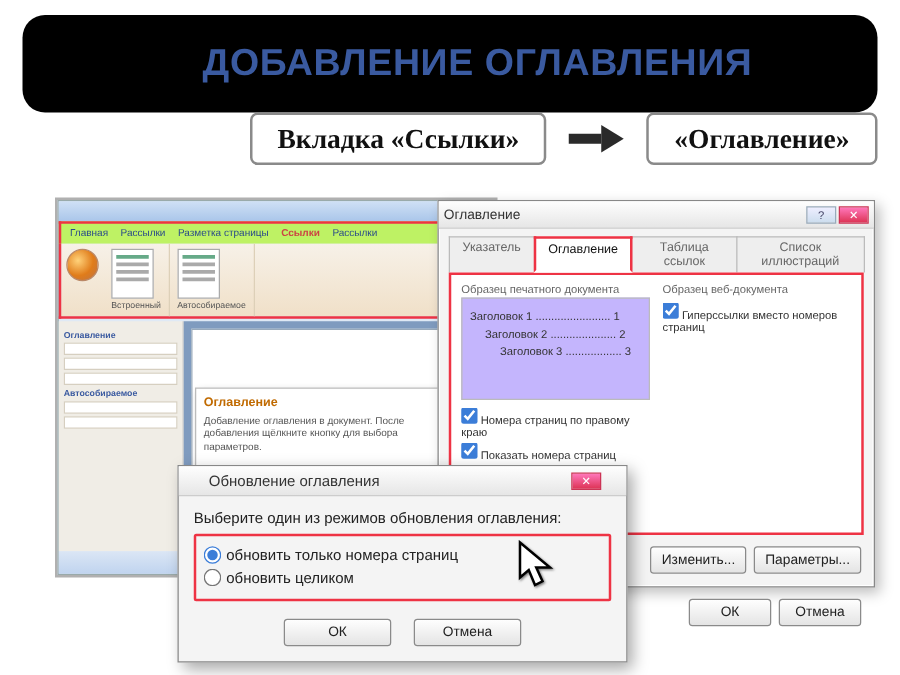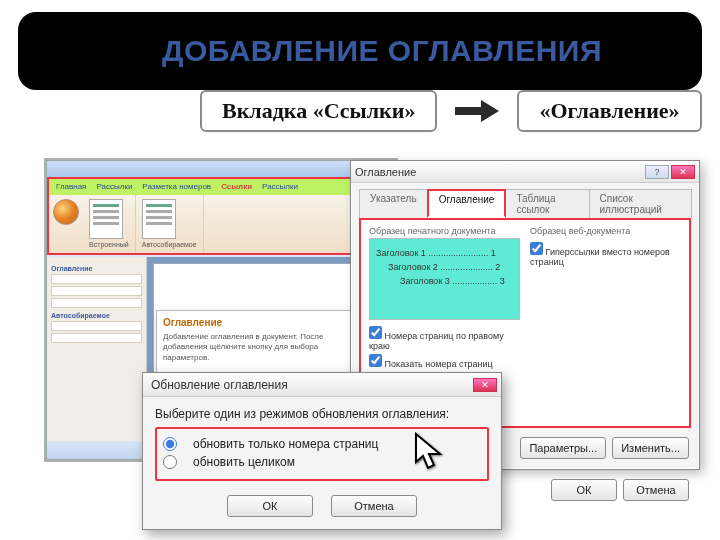--- a/index.html
+++ b/index.html
@@ -43,44 +43,44 @@
   .tipbox .hd { color: #c06a00; font-weight: 700; font-size: 10px; margin-bottom: 4px; }
   .tipbox .bd { color: #555; line-height: 1.3; }
 
   
   .dlg-toc { position: absolute; top: 0; left: 304px; width: 350px; height: 310px; background: #f4f4f4; border: 1px solid #888; box-shadow: 0 0 0 1px #fff inset, 4px 4px 10px rgba(0,0,0,.25); font-size: 10px; }
   .dlg-toc .tb { height: 22px; background: linear-gradient(#fefefe,#e6e6e6); border-bottom: 1px solid #ccc; display: flex; align-items: center; justify-content: space-between; padding: 0 4px; }
   .dlg-toc .tb .t { color: #333; font-size: 11px; }
   .dlg-toc .tb .wbtns { display: flex; gap: 2px; }
   .wbtn { width: 24px; height: 14px; border: 1px solid #9ab; background: linear-gradient(#eef,#cde); font-size: 9px; line-height: 12px; text-align: center; color: #446; }
   .wbtn.close { background: linear-gradient(#f7b,#d35); color: #fff; border-color: #c35; }
-  .dlg-toc .tabs { display: flex; gap: 0; padding: 6px 8px 0; font-size: 10px; }
+  .dlg-toc .tabs { display: flex; gap: 0; padding: 6px 8px 0; font-size: 10px; text-align: center; }
   .dlg-toc .tabs .tab { padding: 3px 10px; border: 1px solid #bbb; border-bottom: none; background: #eee; color: #666; margin-right: -1px; }
   .dlg-toc .tabs .tab.active { background: #fff; color: #111; border: 2px solid #e34; border-bottom: 2px solid #fff; position: relative; z-index: 2; }
   .dlg-toc .body { margin: 0 8px 8px; border: 2px solid #e34; background: #fff; padding: 6px 8px 8px; height: 210px; position: relative; }
   .dlg-toc .cols { display: flex; gap: 10px; }
   .dlg-toc .col { flex: 1; }
   .dlg-toc .lbl { color: #666; font-size: 9px; margin-bottom: 2px; }
-  .dlg-toc .preview { border: 1px solid #bbb; background: #5eead4; height: 82px; padding: 5px 6px; font-size: 9px; color: #333; overflow: hidden; }
+  .dlg-toc .preview { border: 1px solid #bbb; background: #c4b5fd; height: 82px; padding: 5px 6px; font-size: 9px; color: #333; overflow: hidden; }
   .dlg-toc .preview .line { margin: 4px 0; white-space: nowrap; }
   .dlg-toc .preview.web .line { color: #1947c7; text-decoration: underline; }
   .dlg-toc .opts { margin-top: 6px; font-size: 9px; color: #333; }
   .dlg-toc .opts label { display: block; margin: 3px 0; }
   .dlg-toc .fill { margin-top: 4px; font-size: 9px; color: #333; }
   .dlg-toc .fill select { font-size: 9px; height: 16px; }
   .dlg-toc .btnrow { position: absolute; right: 10px; bottom: 10px; display: flex; gap: 6px; }
   .btn { min-width: 66px; height: 22px; border: 1px solid #8a8a8a; background: linear-gradient(#fefefe,#e4e4e4); font-size: 11px; color: #222; border-radius: 3px; display: inline-flex; align-items: center; justify-content: center; padding: 0 8px; }
 
   
   .dlg-upd { position: absolute; top: 212px; left: 96px; width: 360px; background: #f4f4f4; border: 1px solid #888; box-shadow: 4px 5px 12px rgba(0,0,0,.35); }
-  .dlg-upd .tb { height: 24px; background: linear-gradient(#fefefe,#e6e6e6); border-bottom: 1px solid #ccc; display: flex; align-items: center; justify-content: space-between; padding: 0 4px; }
+  .dlg-upd .tb { height: 24px; background: linear-gradient(#fefefe,#e6e6e6); border-bottom: 1px solid #ccc; display: flex; align-items: center; justify-content: space-between; padding: 0 20px; }
   .dlg-upd .tb .t { font-size: 12px; color: #333; padding-left: 4px; }
   .dlg-upd .content { padding: 10px 12px 6px; font-size: 12px; color: #222; }
   .dlg-upd .radios { border: 2px solid #e34; padding: 4px 6px 6px; margin-top: 6px; border-radius: 2px; }
-  .dlg-upd .radios label { display: flex; align-items: flex-end; gap: 16px; margin: 4px 0; font-size: 12px; }
+  .dlg-upd .radios label { display: flex; align-items: flex-end; gap: 4px; margin: 4px 0; font-size: 12px; }
   .dlg-upd .radios input { width: 14px; height: 14px; }
   .dlg-upd .btnrow { display: flex; justify-content: center; gap: 18px; padding: 8px 0 12px; }
 
   
   .cursor { position: absolute; top: 272px; left: 368px; width: 30px; height: 40px; pointer-events: none; }
   .cursor svg { filter: drop-shadow(1px 1px 1px rgba(0,0,0,.5)); }
 
   input[type=checkbox], input[type=radio] { accent-color: #3b7dd8; }
 </style>
 </head>
@@ -101,21 +101,21 @@
     <div class="crumb">«Оглавление»</div>
   </div>
 
   <div class="shots">
 
     <div class="word1">
       <div class="titlebar"></div>
       <div class="ribbon-tabs">
         <span>Главная</span>
         <span>Рассылки</span>
-        <span>Разметка номеров</span>
+        <span>Разметка страницы</span>
         <span style="font-weight:700;color:#c44">Ссылки</span>
         <span>Рассылки</span>
       </div>
       <div class="ribbon">
         <div class="office-btn"></div>
         <div class="grp">
           <div class="toc-thumb"></div>
           <div>Встроенный</div>
         </div>
         <div class="grp">
@@ -177,22 +177,22 @@
           </div>
           <div class="col">
             <div class="lbl">Образец веб-документа</div>
             <div class="opts">
               <label><input type="checkbox" checked="" style=""> <span>Гиперссылки вместо номеров страниц</span></label>
             </div>
           </div>
         </div>
       </div>
       <div class="btnrow">
+        <div class="btn">Изменить...</div>
         <div class="btn">Параметры...</div>
-        <div class="btn">Изменить...</div>
       </div>
       <div class="btnrow" style="bottom:-32px; right:10px; position:absolute;">
         <div class="btn">ОК</div>
         <div class="btn">Отмена</div>
       </div>
     </div>
 
     <div class="dlg-upd">
       <div class="tb">
         <span class="t">Обновление оглавления</span>

